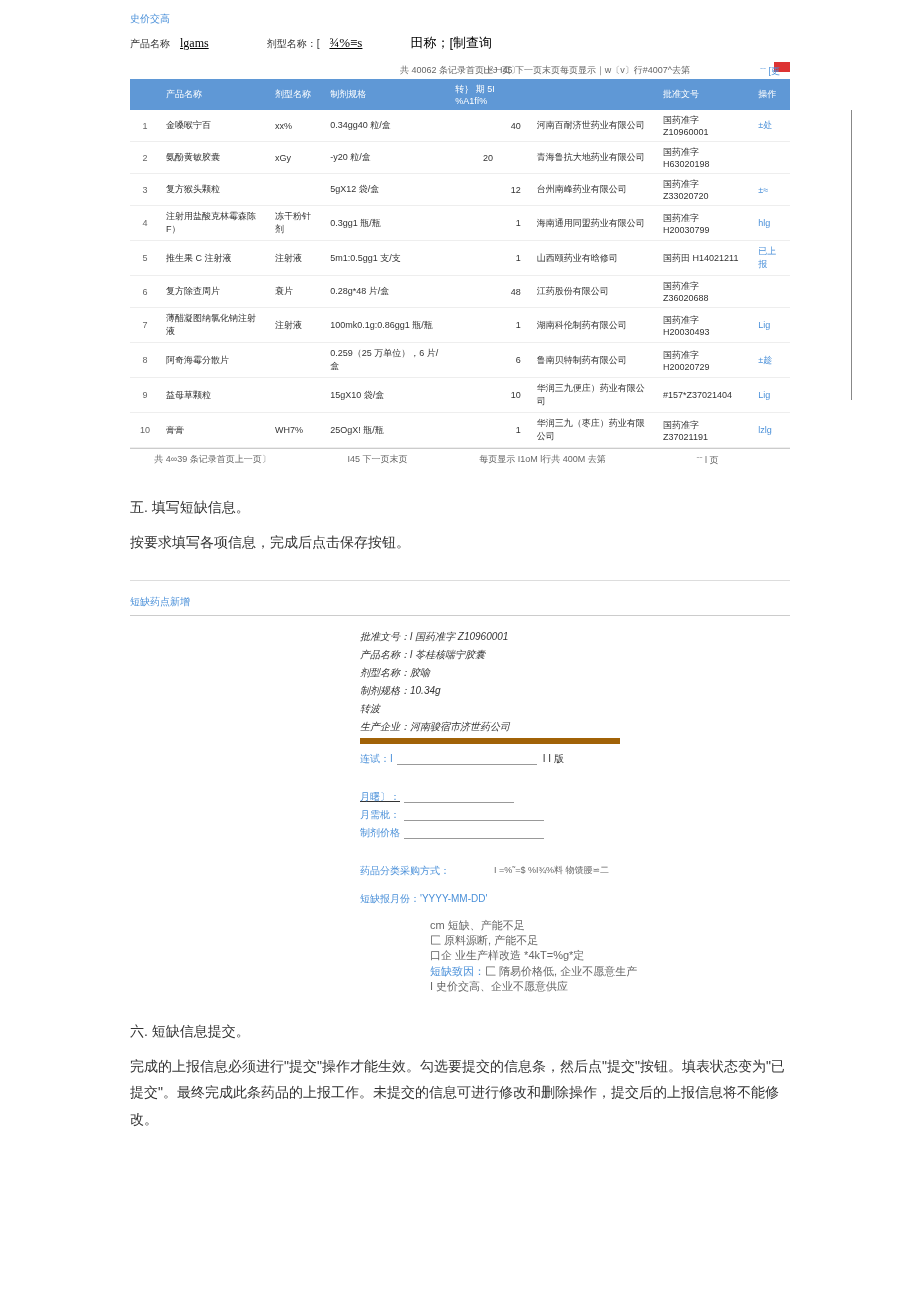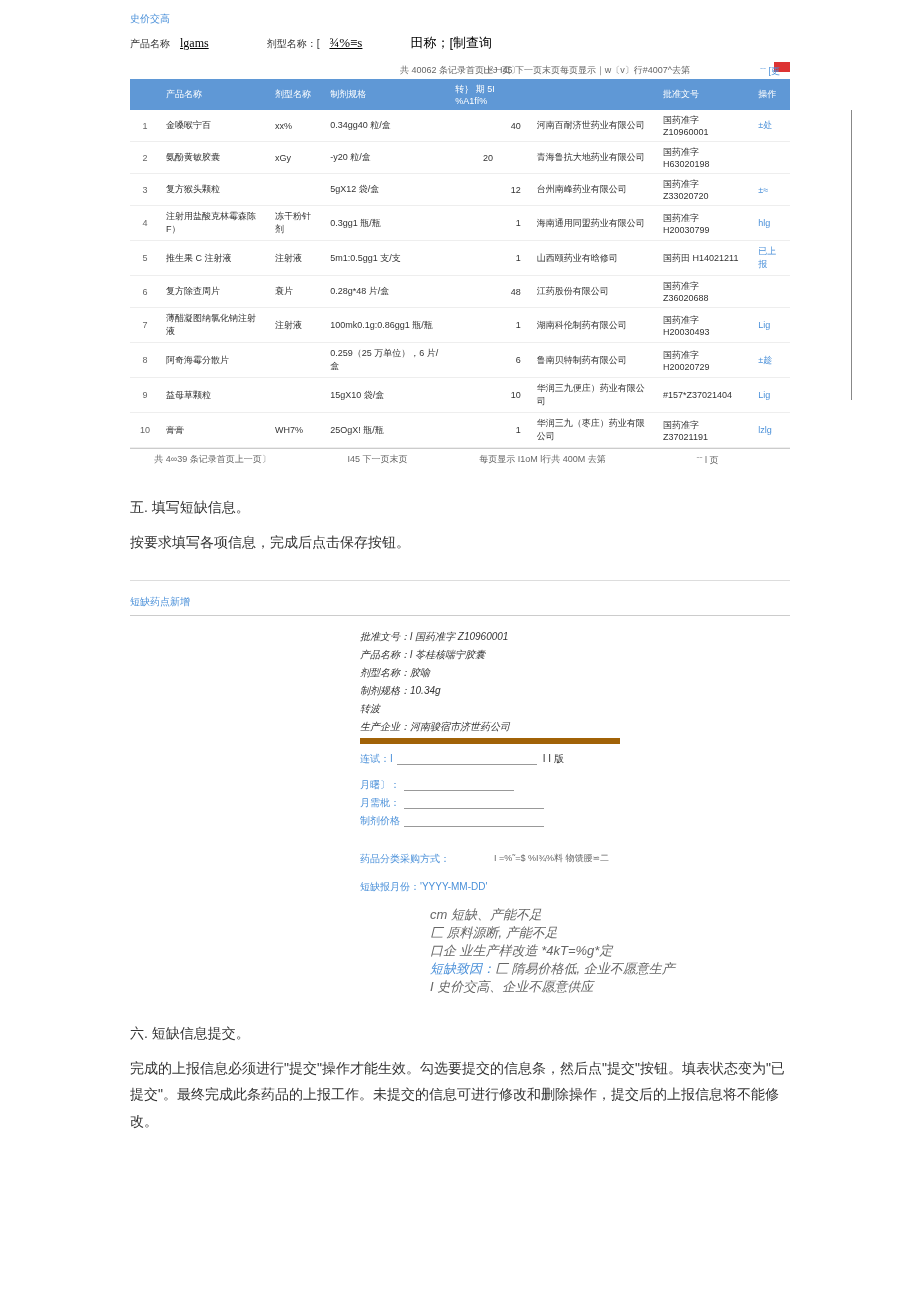--- a/index.html
+++ b/index.html
@@ -30,21 +30,21 @@
     .form-label { color: #4a90d9; font-size: 10px; padding: 10px 0 4px 130px; }
     .hr-form { border: none; border-top: 1px solid #ccc; margin: 2px 130px; }
     .form-area { padding: 10px 0 10px 360px; font-size: 10px; color: #333; }
     .form-row { padding: 2px 0; display: flex; align-items: center; }
     .form-row .v { color: #333; font-style: italic; }
     .form-row .blue-k { color: #4a90d9; }
     .input-line { border: none; border-bottom: 1px solid #999; width: 110px; height: 12px; background: transparent; margin-left: 4px; }
     .input-line.wide { width: 140px; }
     .side-btn { display: inline-block; margin-left: 6px; font-size: 10px; }
     .tiny-note { font-size: 9px; color: #666; }
-    .reason-block { padding-left: 430px; font-size: 13px; color: #666; line-height: 1.4; font-style: italic; }
+    .reason-block { padding-left: 430px; font-size: 11px; color: #666; line-height: 1.4; }
     .reason-block .blue { color: #4a90d9; }
     .divider-right { border-right: 1px solid #888; position: absolute; right: 68px; top: 110px; height: 290px; }
     .more-link { color: #4a90d9; font-size: 9px; position: absolute; right: 10px; top: 2px; }
   </style>
 </head>
 <body>
 
 <div class="page">
   <div class="divider-right"></div>
 
@@ -218,21 +218,21 @@
       </div>
     <div class="form-row" style="border-bottom:6px solid #a16207;padding-bottom:4px;width:260px;">
         <span class="v">生产企业：河南骏宿市济世药公司</span>
       </div>
 
     <div class="form-row" style="margin-top:6px;">
       <span class="blue-k">连试：I</span>
       <input class="input-line wide" style="">
       <span class="side-btn">I I 版</span>
     </div>
-    <div class="form-row" style="margin-top:8px;">
+    <div class="form-row" style="margin-top:20px;text-decoration:underline;">
       <span class="blue-k">月曙〕：</span>
       <input class="input-line" style="">
     </div>
     <div class="form-row">
       <span class="blue-k">月需枇：</span>
       <input class="input-line wide" style="">
     </div>
     <div class="form-row">
       <span class="blue-k">制剂价格</span>
       <input class="input-line wide" style="">

